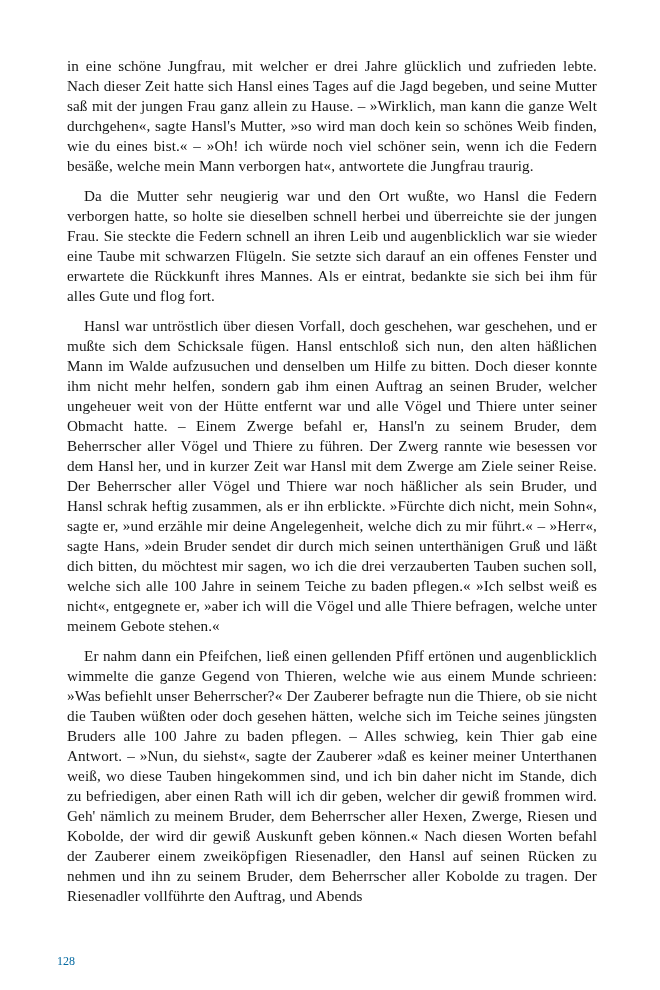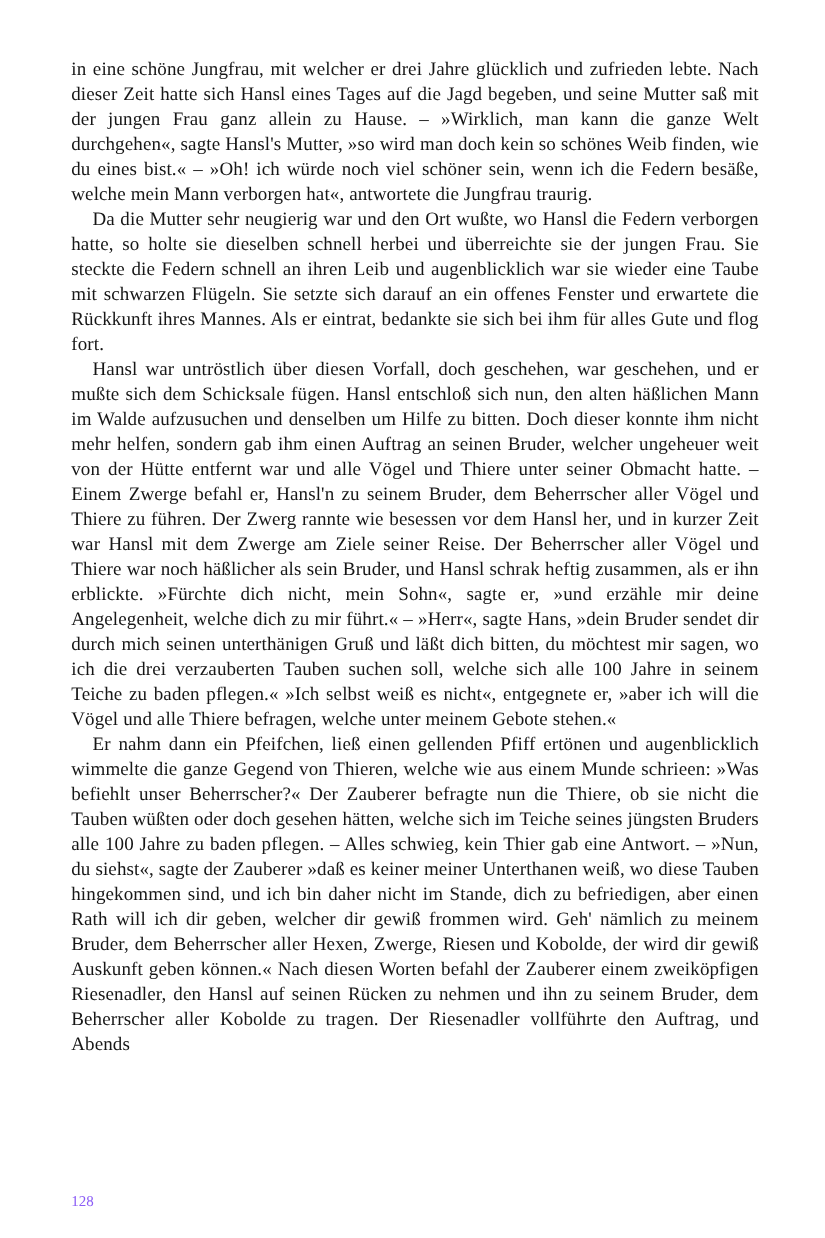--- a/index.html
+++ b/index.html
@@ -24,34 +24,34 @@
     }
     .text-block {
       font-size: 15.2px;
       line-height: 20px;
       text-align: justify;
       hyphens: auto;
       -webkit-hyphens: auto;
       letter-spacing: 0.1px;
     }
     .text-block p {
-      margin: 0;
+      margin: 10px;
       padding: 0;
       text-indent: 17px;
     }
     .text-block p.no-indent {
       text-indent: 0;
     }
     .page-number {
       position: absolute;
       left: 57px;
       top: 954px;
       font-size: 12px;
       line-height: 14px;
-      color: #8b5cf6;
+      color: #0369a1;
     }
   </style>
 </head>
 <body>
 
 <div class="page">
   <div class="text-block">
     <p class="no-indent">in eine schöne Jungfrau, mit welcher er drei Jahre glücklich und zufrieden lebte. Nach dieser Zeit hatte sich Hansl eines Tages auf die Jagd begeben, und seine Mutter saß mit der jungen Frau ganz allein zu Hause. – »Wirklich, man kann die ganze Welt durchgehen«, sagte Hansl's Mutter, »so wird man doch kein so schönes Weib finden, wie du eines bist.« – »Oh! ich würde noch viel schöner sein, wenn ich die Federn besäße, welche mein Mann verborgen hat«, antwortete die Jungfrau traurig.</p>
     <p>Da die Mutter sehr neugierig war und den Ort wußte, wo Hansl die Federn verborgen hatte, so holte sie dieselben schnell herbei und überreichte sie der jungen Frau. Sie steckte die Federn schnell an ihren Leib und augenblicklich war sie wieder eine Taube mit schwarzen Flügeln. Sie setzte sich darauf an ein offenes Fenster und erwartete die Rückkunft ihres Mannes. Als er eintrat, bedankte sie sich bei ihm für alles Gute und flog fort.</p>
     <p>Hansl war untröstlich über diesen Vorfall, doch geschehen, war geschehen, und er mußte sich dem Schicksale fügen. Hansl entschloß sich nun, den alten häßlichen Mann im Walde aufzusuchen und denselben um Hilfe zu bitten. Doch dieser konnte ihm nicht mehr helfen, sondern gab ihm einen Auftrag an seinen Bruder, welcher ungeheuer weit von der Hütte entfernt war und alle Vögel und Thiere unter seiner Obmacht hatte. – Einem Zwerge befahl er, Hansl'n zu seinem Bruder, dem Beherrscher aller Vögel und Thiere zu führen. Der Zwerg rannte wie besessen vor dem Hansl her, und in kurzer Zeit war Hansl mit dem Zwerge am Ziele seiner Reise. Der Beherrscher aller Vögel und Thiere war noch häßlicher als sein Bruder, und Hansl schrak heftig zusammen, als er ihn erblickte. »Fürchte dich nicht, mein Sohn«, sagte er, »und erzähle mir deine Angelegenheit, welche dich zu mir führt.« – »Herr«, sagte Hans, »dein Bruder sendet dir durch mich seinen unterthänigen Gruß und läßt dich bitten, du möchtest mir sagen, wo ich die drei verzauberten Tauben suchen soll, welche sich alle 100 Jahre in seinem Teiche zu baden pflegen.« »Ich selbst weiß es nicht«, entgegnete er, »aber ich will die Vögel und alle Thiere befragen, welche unter meinem Gebote stehen.«</p>

